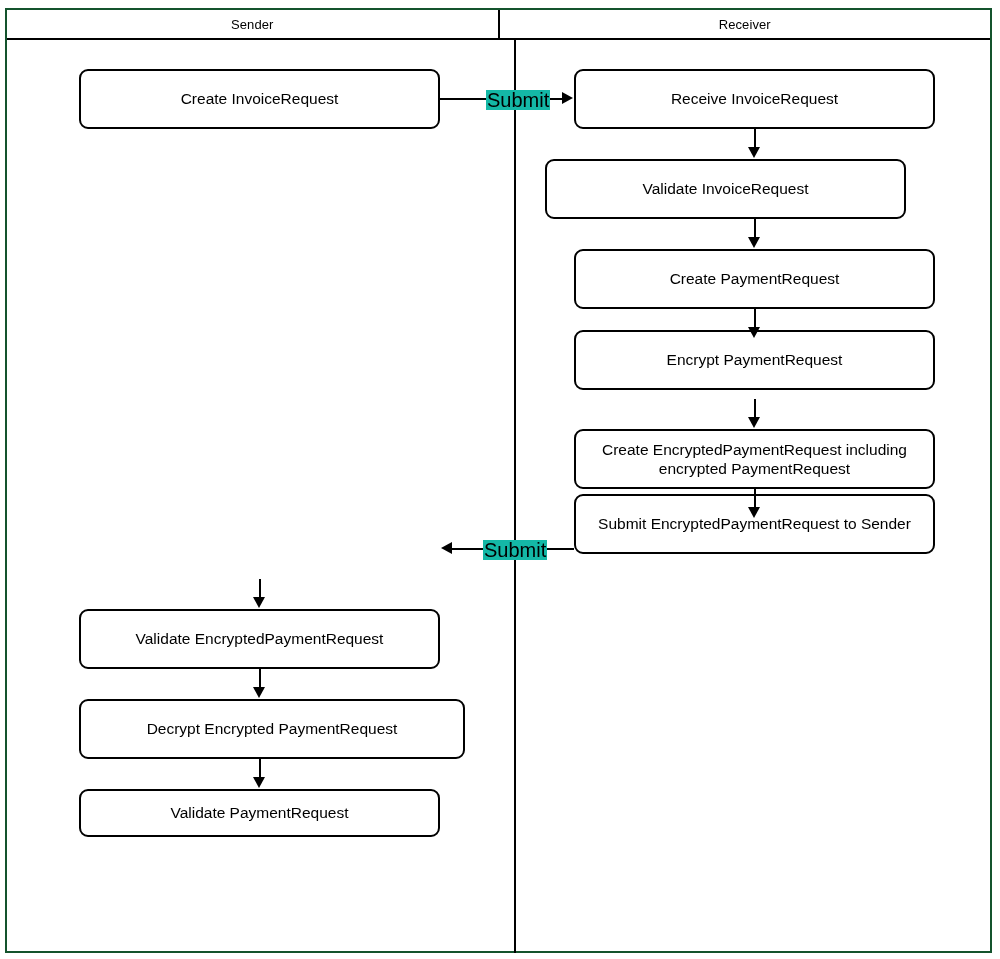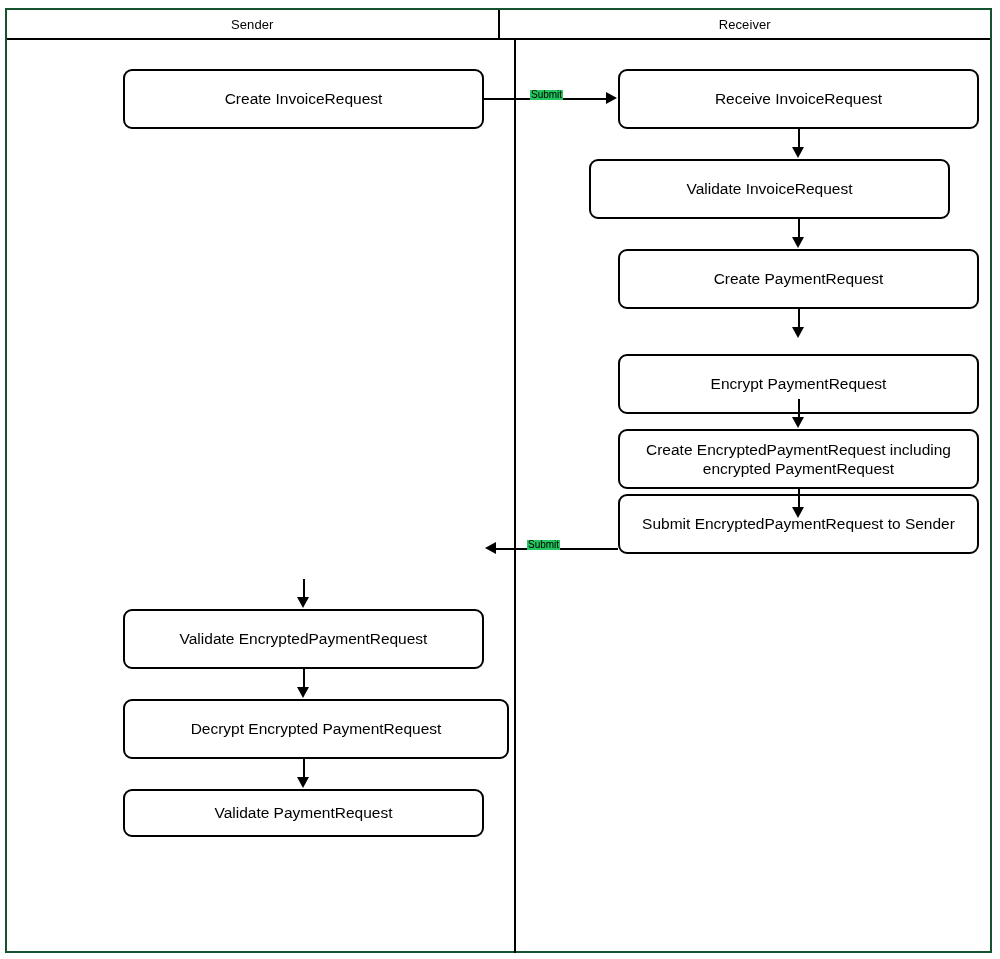--- a/index.html
+++ b/index.html
@@ -65,21 +65,21 @@
   }
   
   .canvas {
     position: absolute;
     left: 0;
     top: 0;
     width: 1000px;
     height: 959px;
     pointer-events: none;
   }
-  .canvas > * { pointer-events: auto; margin-left: 44px; }
+  .canvas > * { pointer-events: auto; }
 
   
   .node {
     position: absolute;
     box-sizing: border-box;
     border: 2px solid #000000;
     border-radius: 9px;
     background: #ffffff;
     display: flex;
     align-items: center;
@@ -122,24 +122,24 @@
   .arrow-left {
     position: absolute;
     width: 0;
     height: 0;
     border-top: 6px solid transparent;
     border-bottom: 6px solid transparent;
     border-right: 11px solid #000000;
   }
   .edge-label {
     position: absolute;
-    font-size: 10px;
+    font-size: 20px;
     line-height: 1;
     color: #000000;
-    background: #22c55e;
+    background: #14b8a6;
     padding: 0 1px;
     white-space: nowrap;
   }
 </style>
 </head>
 <body>
 
 <div id="diagram-root">
 
   <div class="pool">
@@ -160,21 +160,21 @@
     <div class="node" style="left:79px; top:699px; width:386px; height:60px;">Decrypt Encrypted PaymentRequest</div>
 
     <div class="node" style="left:79px; top:789px; width:361px; height:48px;">Validate PaymentRequest</div>
 
     <div class="node" style="left:574px; top:69px; width:361px; height:60px;">Receive InvoiceRequest</div>
 
     <div class="node" style="left:545px; top:159px; width:361px; height:60px;">Validate InvoiceRequest</div>
 
     <div class="node" style="left:574px; top:249px; width:361px; height:60px;">Create PaymentRequest</div>
 
-    <div class="node" style="left:574px; top:354px; width:361px; height:60px;">Encrypt PaymentRequest</div>
+    <div class="node" style="left:574px; top:330px; width:361px; height:60px;">Encrypt PaymentRequest</div>
 
     <div class="node" style="left:574px; top:429px; width:361px; height:60px;">Create EncryptedPaymentRequest including
 encrypted PaymentRequest</div>
 
     <div class="node" style="left:574px; top:494px; width:361px; height:60px;">Submit EncryptedPaymentRequest to Sender</div>
 
     <div class="conn-v" style="left:259px; top:579px; height:20px;"></div>
     <div class="arrow-down" style="left:253px; top:597px;"></div>
 
     <div class="conn-v" style="left:259px; top:669px; height:20px;"></div>

